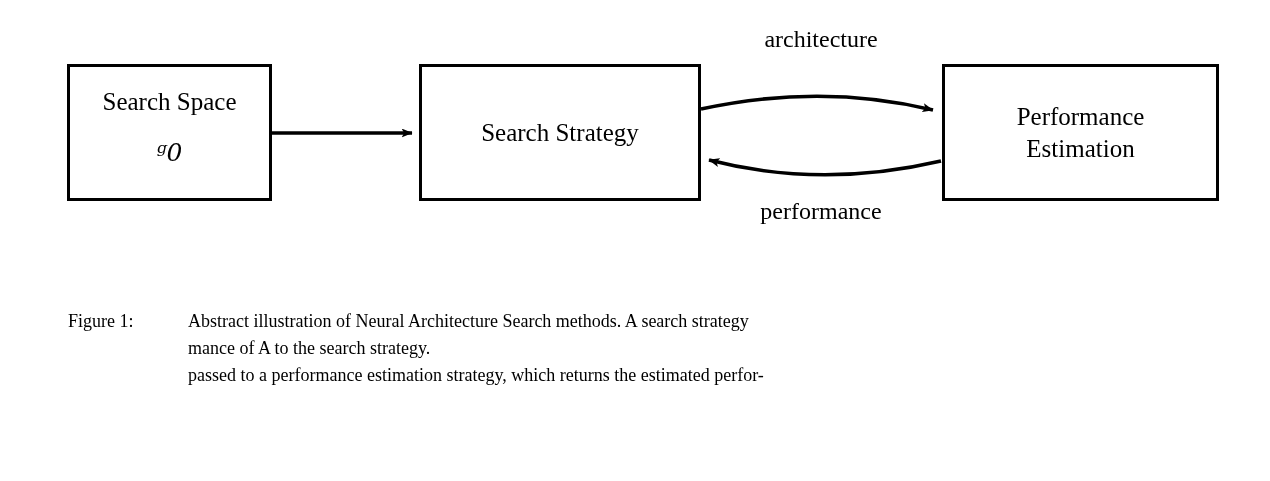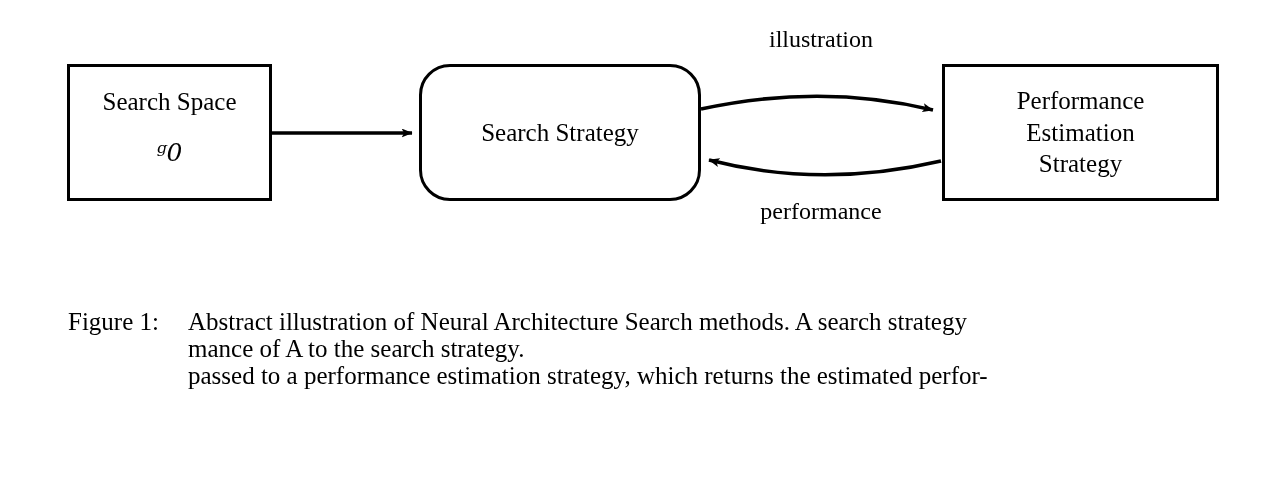--- a/index.html
+++ b/index.html
@@ -43,21 +43,20 @@
     width: 205px;
     height: 137px;
     justify-content: flex-start;
     padding-top: 20px;
   }
   #box-search-strategy {
     left: 419px;
     top: 64px;
     width: 282px;
     height: 137px;
-    border-radius: 31px;
   }
   #box-performance-estimation {
     left: 942px;
     top: 64px;
     width: 277px;
     height: 137px;
   }
 
   .box-line {
     font-size: 25px;
@@ -110,21 +109,21 @@
   .mathop {
     font-family: "DejaVu Serif", serif;
     padding: 0 2px;
   }
 
   #caption {
     position: absolute;
     left: 68px;
     top: 308px;
     width: 1155px;
-    font-size: 25px;
+    font-size: 18px;
     line-height: 27px;
   }
   #caption-label {
     position: absolute;
     left: 0;
     top: 0;
     white-space: nowrap;
   }
   #caption-body {
     margin-left: 120px;
@@ -160,25 +159,24 @@
     <div class="box-line cal">ᵍ0</div>
   </div>
 
   <div class="node-box" id="box-search-strategy">
     <div class="box-line">Search Strategy</div>
   </div>
 
   <div class="node-box" id="box-performance-estimation">
     <div class="box-line">Performance</div>
     <div class="box-line">Estimation</div>
-    <div class="box-line">Strategy</div>
   </div>
 
   <div class="edge-label" id="label-architecture">
-    <div>illustration</div>
+    <div>architecture</div>
   </div>
 
   <div class="edge-label" id="label-performance">
     <div>performance</div>
   </div>
 
 </div>
 
 <div id="caption">
   <span id="caption-label">Figure 1:</span>

